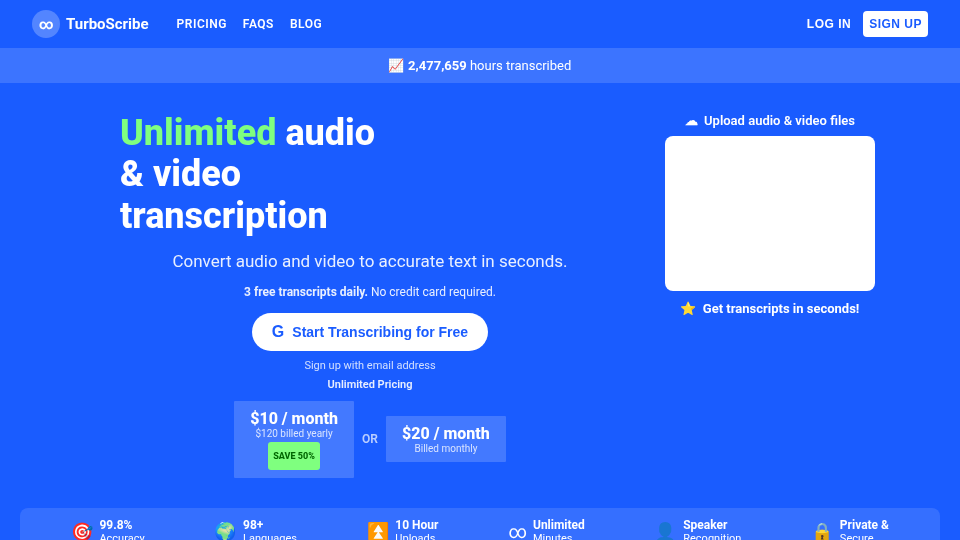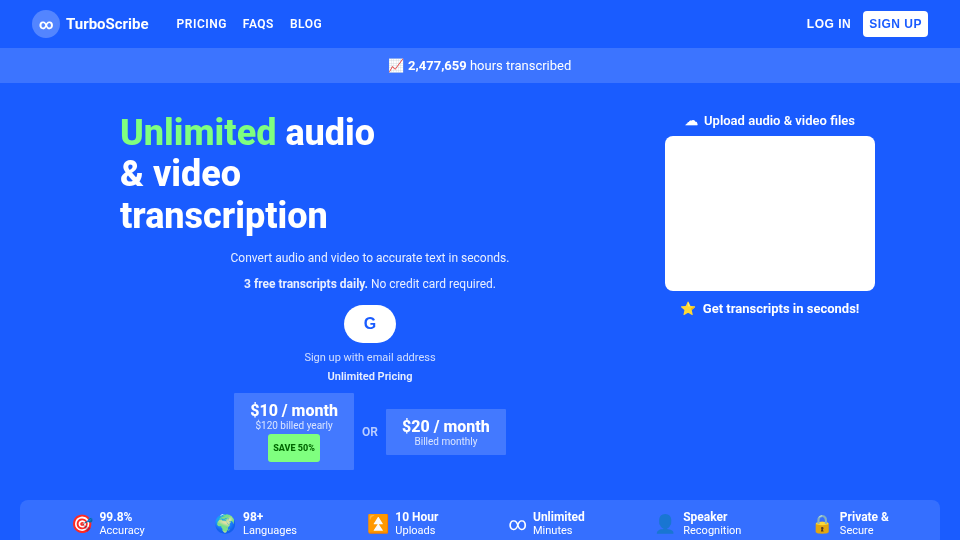--- a/index.html
+++ b/index.html
@@ -105,21 +105,21 @@
     .headline {
       font-size: 36px;
       font-weight: 800;
       line-height: 1.15;
       margin-bottom: 12px;
     }
     .headline .unlimited {
       color: #7fff7f;
     }
     .subtext {
-      font-size: 12px;
+      font-size: 17px;
       color: rgba(255,255,255,0.9);
       margin-bottom: 10px;
       line-height: 1.5;
       text-align: center;
     }
     .free-transcripts {
       font-size: 12px;
       color: rgba(255,255,255,0.9);
       margin-bottom: 14px;
       text-align: center;
@@ -294,20 +294,21 @@
       <span>&amp; video</span><br>
       <span>transcription</span>
     </div>
     <p class="subtext">Convert audio and video to accurate text in seconds.</p>
     <p class="free-transcripts">
       <strong>3 free transcripts daily.</strong>
       <span> No credit card required.</span>
     </p>
     <button class="btn-google">
       <span class="google-icon">G</span>
+      <span>Start Transcribing for Free</span>
     </button>
     <p class="sign-up-text">Sign up with email address</p>
     <p class="unlimited-pricing-label">Unlimited Pricing</p>
 
     <div class="pricing-row">
       <div class="price-card">
         <div class="price-main">$10 / month</div>
         <div class="price-sub">$120 billed yearly</div>
         <div class="save-badge">SAVE 50%</div>
       </div>

